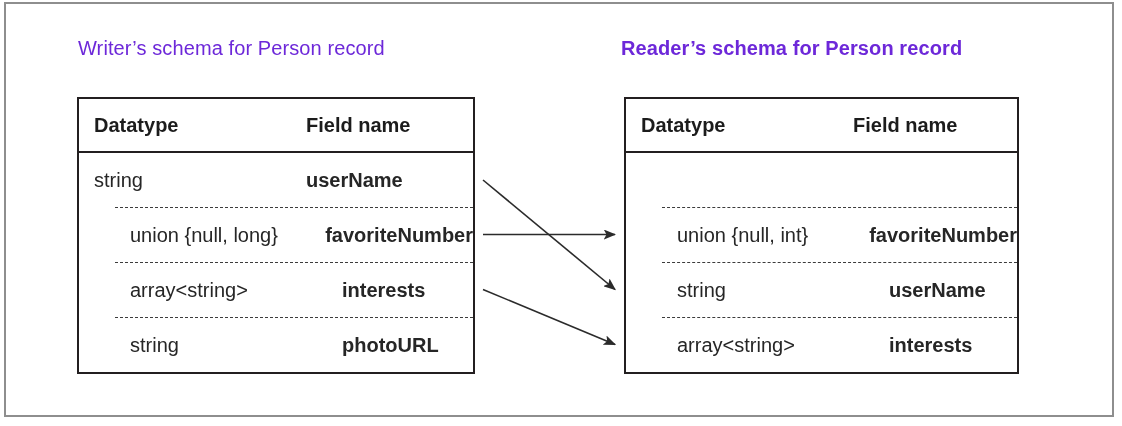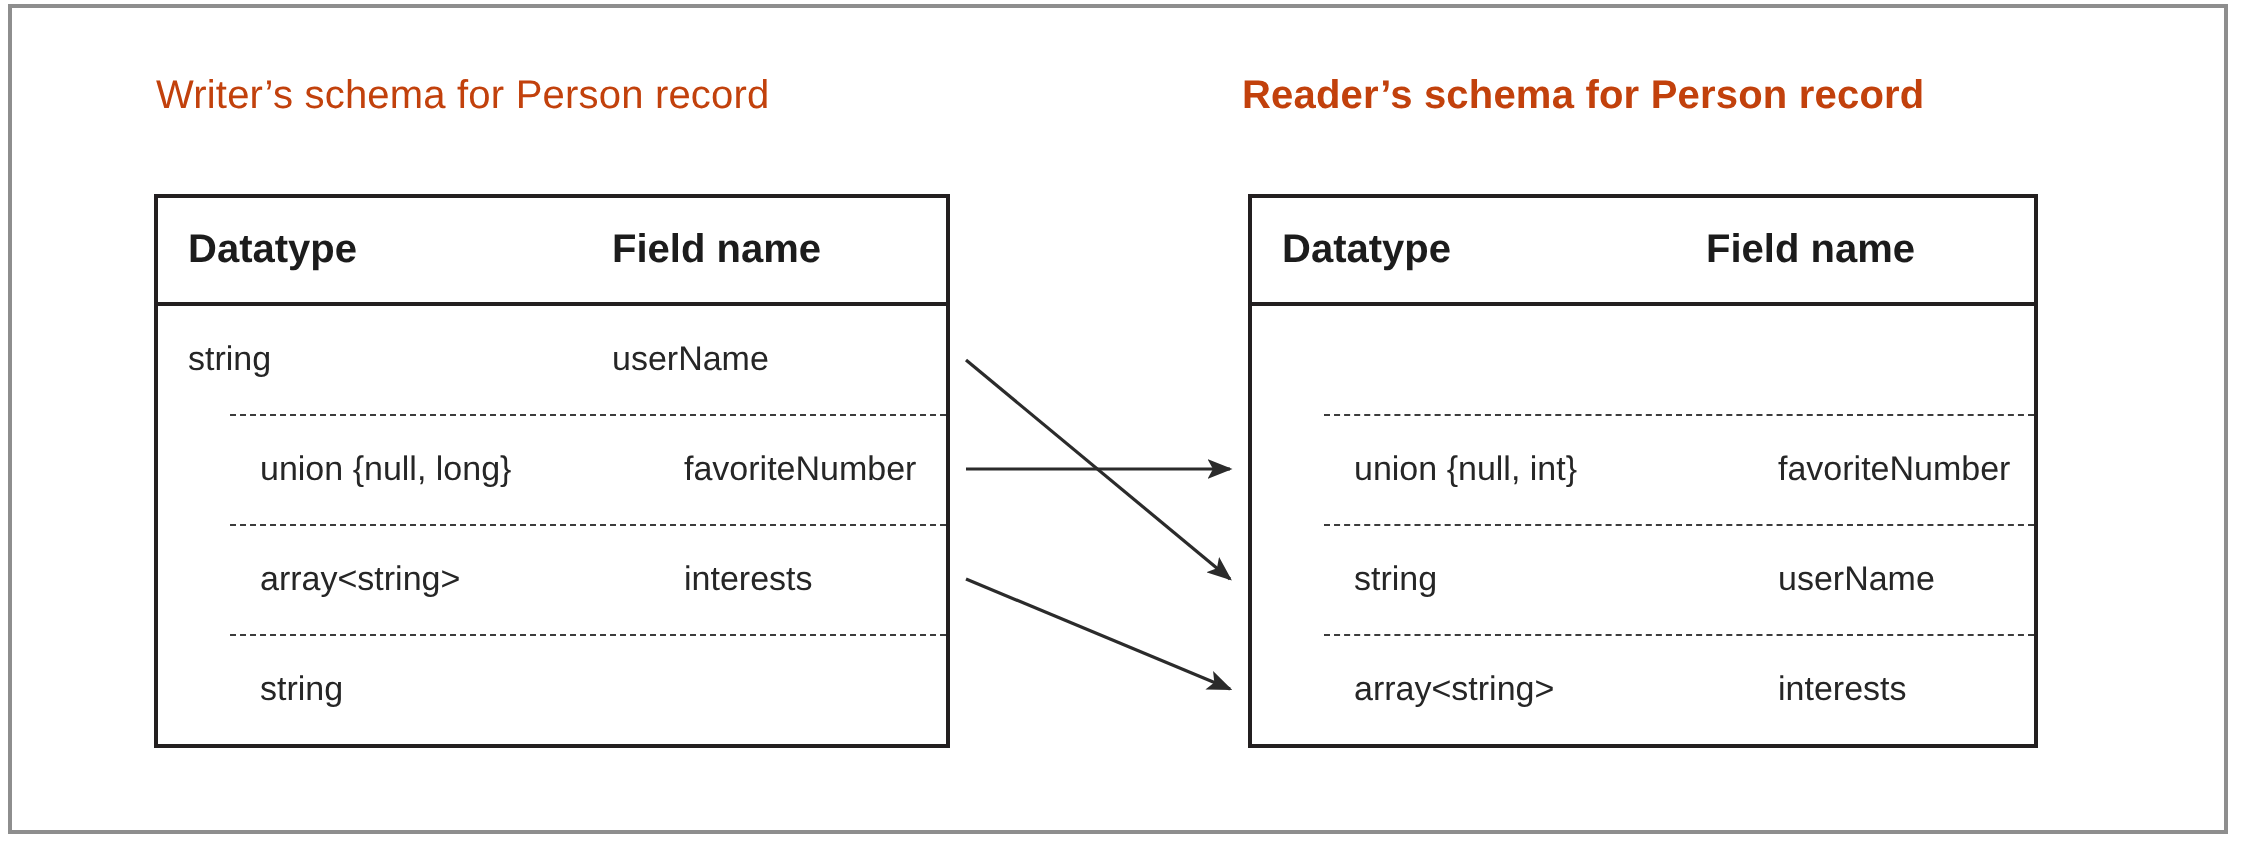--- a/index.html
+++ b/index.html
@@ -7,37 +7,37 @@
     width:1122px;height:426px;position:relative;overflow:hidden;
     font-family:"Liberation Sans","DejaVu Sans",sans-serif;
     color:#262626;
   }
   .frame{
     position:absolute;left:4px;top:2px;width:1110px;height:415px;
     border:2px solid #8e8e8e;background:#ffffff;box-sizing:border-box;
   }
   .panel-title{
     position:absolute;top:37px;font-size:20px;line-height:22px;
-    color:#c2410c;letter-spacing:0.1px;white-space:nowrap;
+    color:#6d28d9;letter-spacing:0.1px;white-space:nowrap;
   }
   #writer-title{left:78px;}
   #reader-title{left:621px;font-weight:bold;}
   .schema-table{
     position:absolute;top:97px;background:#ffffff;
     border:2.5px solid #231f20;box-sizing:border-box;
   }
   #writer-table{left:77px;width:398px;}
   #reader-table{left:624px;width:395px;}
   .row{display:flex;align-items:center;height:54px;}
   .row.header{height:52px;border-bottom:2.5px solid #231f20;}
   .row.dashed{border-top:1.5px dashed #3c3c3c;margin-left:36px;}
   .cell{white-space:nowrap;}
   .c1{width:227px;padding-left:15px;box-sizing:border-box;}
-  .c2{flex:1;}
-  .row .cell{font-size:17px;color:#262626;}
+  .c2{flex:1;font-weight:bold;}
+  .row .cell{font-size:20px;color:#262626;}
   .row.header .cell{font-size:20px;font-weight:bold;color:#1c1c1c;}
   #arrow-layer{
     position:absolute;left:0;top:0;width:1122px;height:426px;
     pointer-events:none;
   }
 </style>
 </head>
 <body>
 
 <div class="frame"></div>
@@ -57,20 +57,21 @@
   <div class="row dashed">
     <div class="cell c1">union {null, long}</div>
     <div class="cell c2">favoriteNumber</div>
   </div>
   <div class="row dashed">
     <div class="cell c1">array&lt;string&gt;</div>
     <div class="cell c2">interests</div>
   </div>
   <div class="row dashed">
     <div class="cell c1">string</div>
+    <div class="cell c2">photoURL</div>
   </div>
 </div>
 
 <div class="schema-table" id="reader-table">
   <div class="row header">
     <div class="cell c1">Datatype</div>
     <div class="cell c2">Field name</div>
   </div>
   <div class="row">
   </div>

